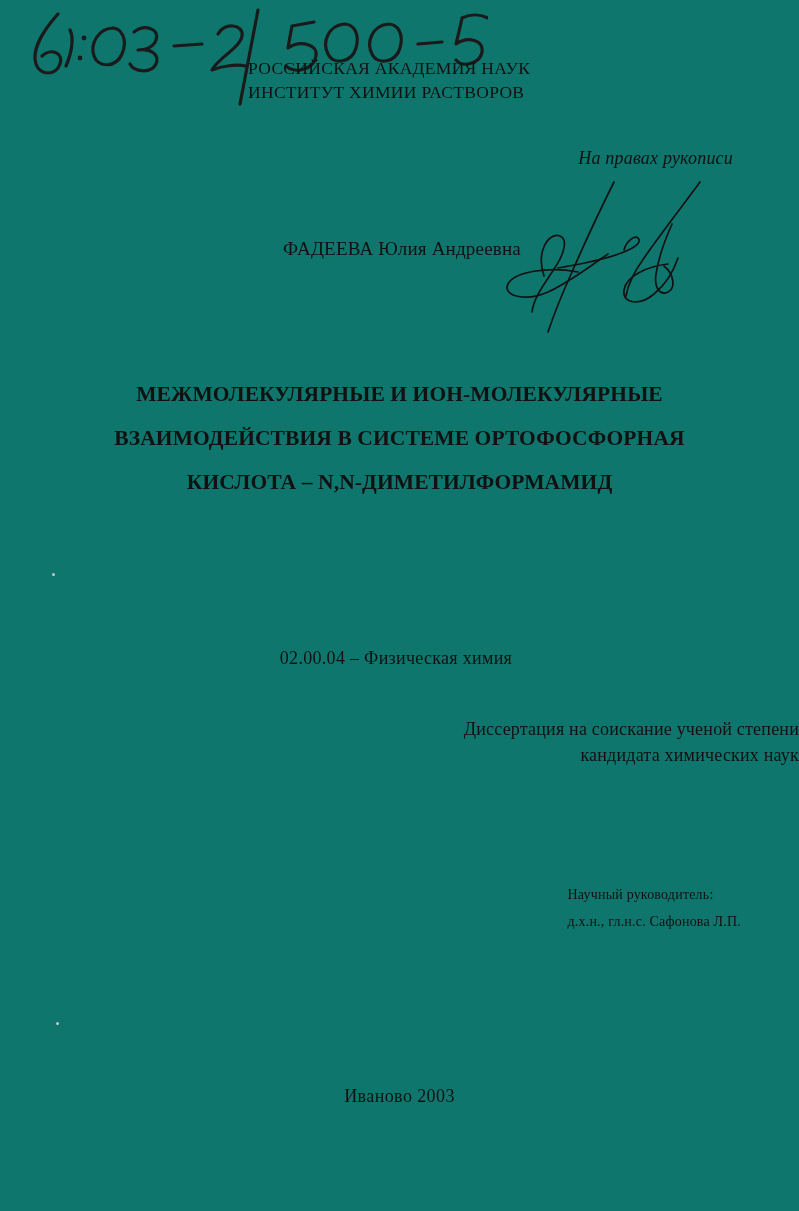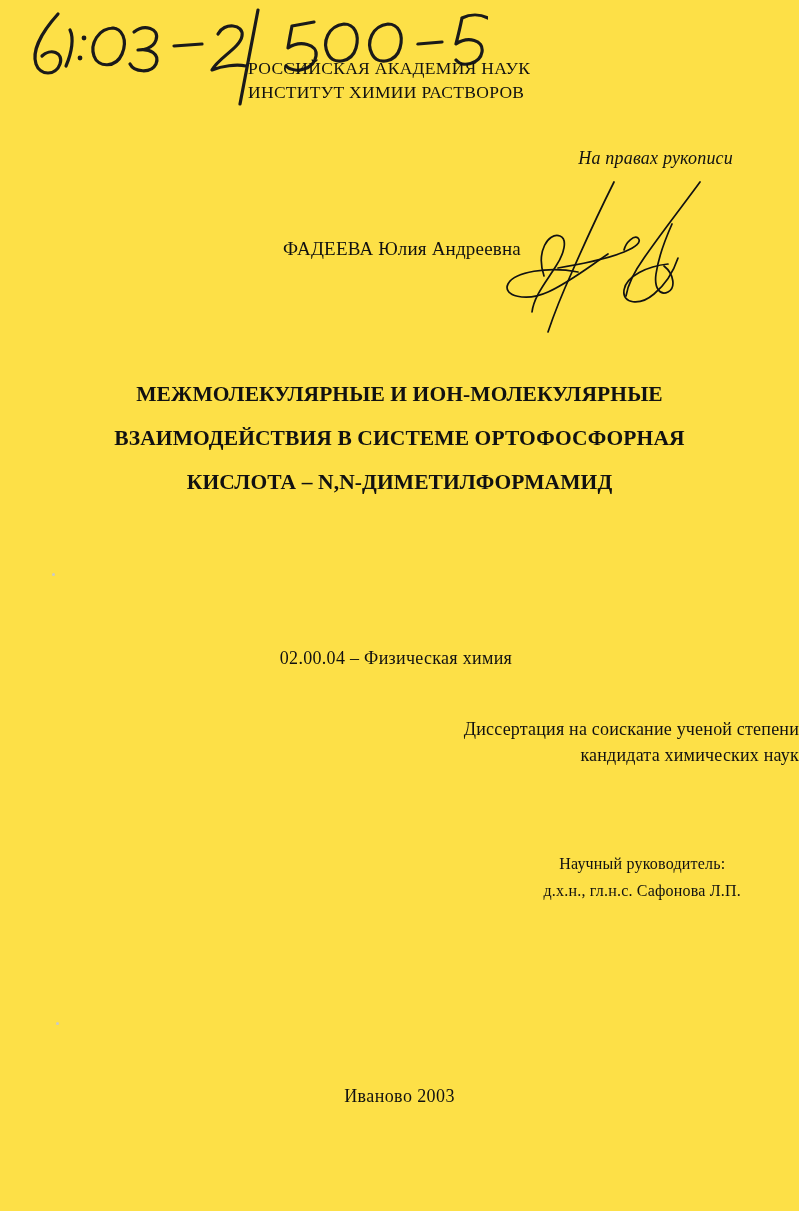--- a/index.html
+++ b/index.html
@@ -8,21 +8,21 @@
     background: #ffffff;
   }
   body {
     font-family: "Liberation Serif", "DejaVu Serif", serif;
     color: #111111;
   }
   #page {
     position: relative;
     width: 799px;
     height: 1211px;
-    background: #fde047;
+    background: #0f766e;
     overflow: hidden;
   }
 
   
   .handwriting {
     position: absolute;
     left: 18px;
     top: 4px;
     width: 470px;
     height: 110px;
@@ -109,23 +109,23 @@
     font-size: 18px;
     line-height: 26px;
     letter-spacing: 0.2px;
   }
   .degree span { display: block; }
 
   
   .supervisor {
     position: absolute;
     right: 58px;
-    top: 850px;
-    text-align: center;
-    font-size: 16px;
+    top: 881px;
+    text-align: left;
+    font-size: 14px;
     line-height: 27px;
     letter-spacing: 0.2px;
     white-space: nowrap;
   }
   .supervisor span { display: block; }
 
   
   .footer {
     position: absolute;
     left: 0;

